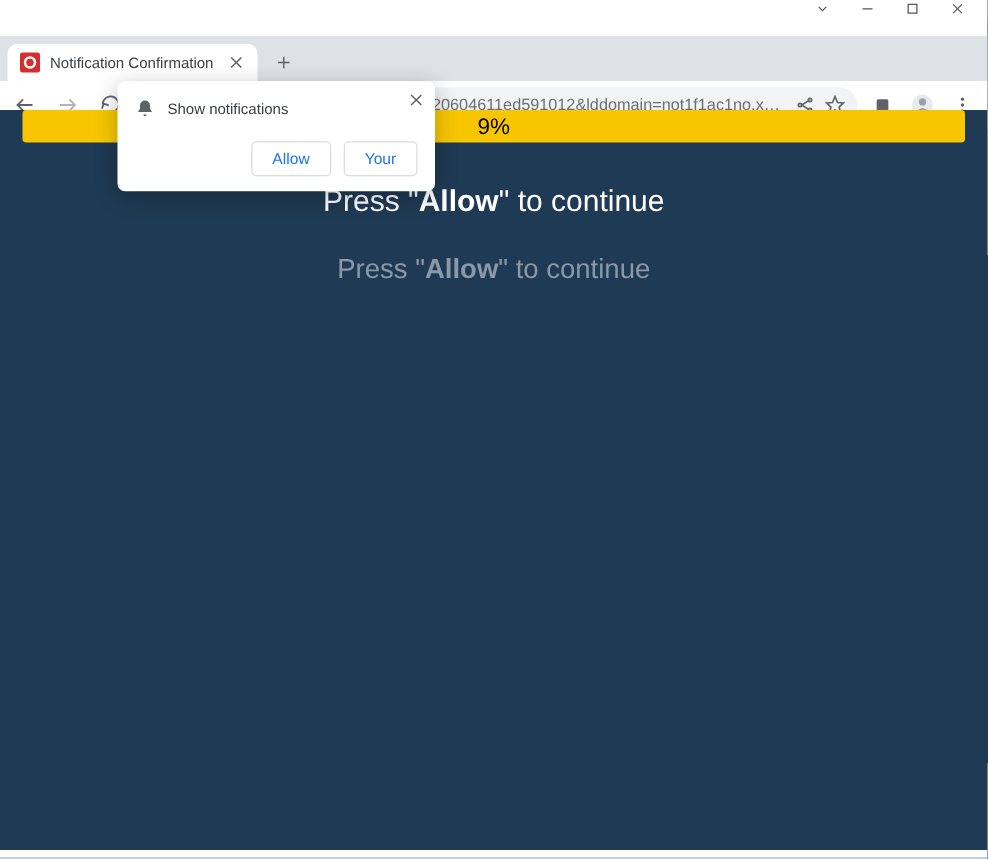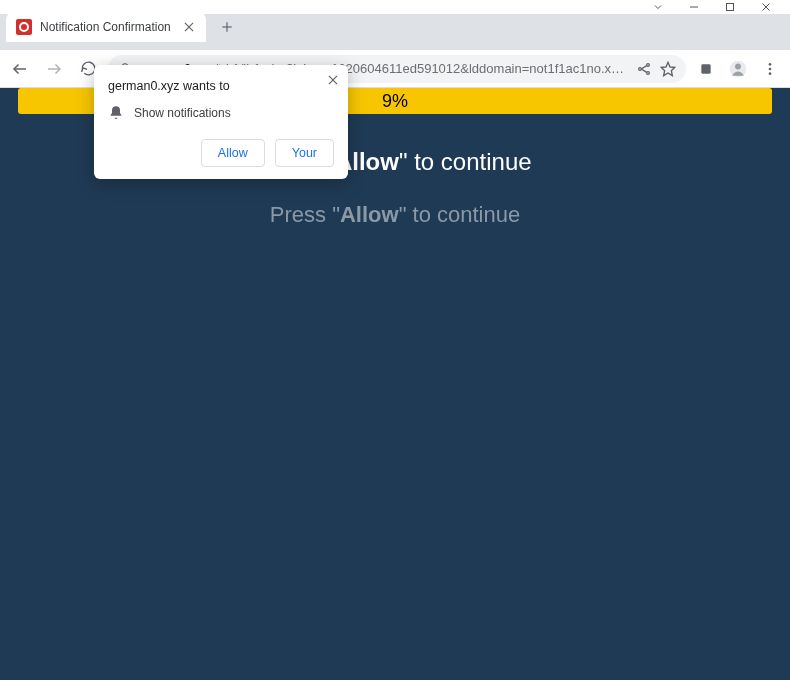--- a/index.html
+++ b/index.html
@@ -31,23 +31,24 @@
       color: #555;
       font-size: 12px;
       line-height: 1;
     }
     .win-caret svg, .win-min svg, .win-max svg, .win-close svg { width: 12px; height: 12px; }
     
     .tab-bar {
       height: 36px;
       background: #dee1e6;
       display: flex;
-      align-items: center;
+      align-items: flex-start;
       padding: 6px 6px 16px 6px;
       gap: 0;
+      margin-top: 15px;
     }
     .tab {
       height: 30px;
       min-width: 200px;
       max-width: 210px;
       display: flex;
       align-items: center;
       padding: 0 10px;
       font-size: 12px;
       color: #3c4043;
@@ -282,21 +283,20 @@
   <div class="page-frame-bottom"></div>
 </div>
 
 <div class="notif-popup">
   <div class="np-close">
     <svg viewBox="0 0 24 24" stroke="currentColor" stroke-width="2">
         <line x1="5" y1="5" x2="19" y2="19"></line>
         <line x1="19" y1="5" x2="5" y2="19"></line>
       </svg>
   </div>
-  <div class="np-origin">german0.xyz wants to</div>
   <div class="np-row">
     <span class="bell">
       <svg viewBox="0 0 24 24" fill="currentColor">
           <path d="M12 2a6 6 0 0 0-6 6v4l-2 3v1h16v-1l-2-3V8a6 6 0 0 0-6-6zm-2 17a2 2 0 0 0 4 0h-4z"></path>
         </svg>
     </span>
     <span>Show notifications</span>
   </div>
   <div class="np-buttons">
     <button class="np-btn">Allow</button>

